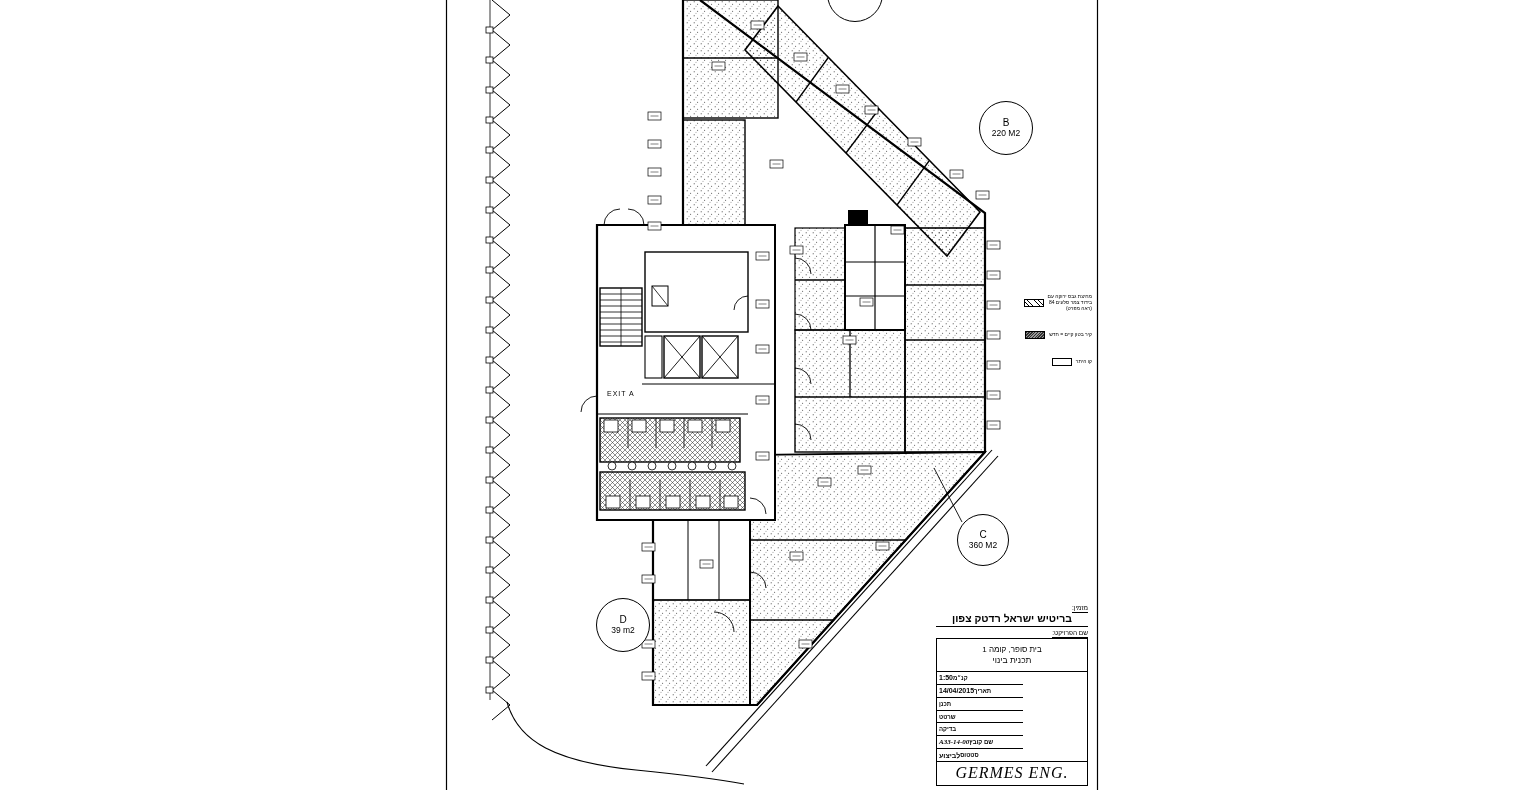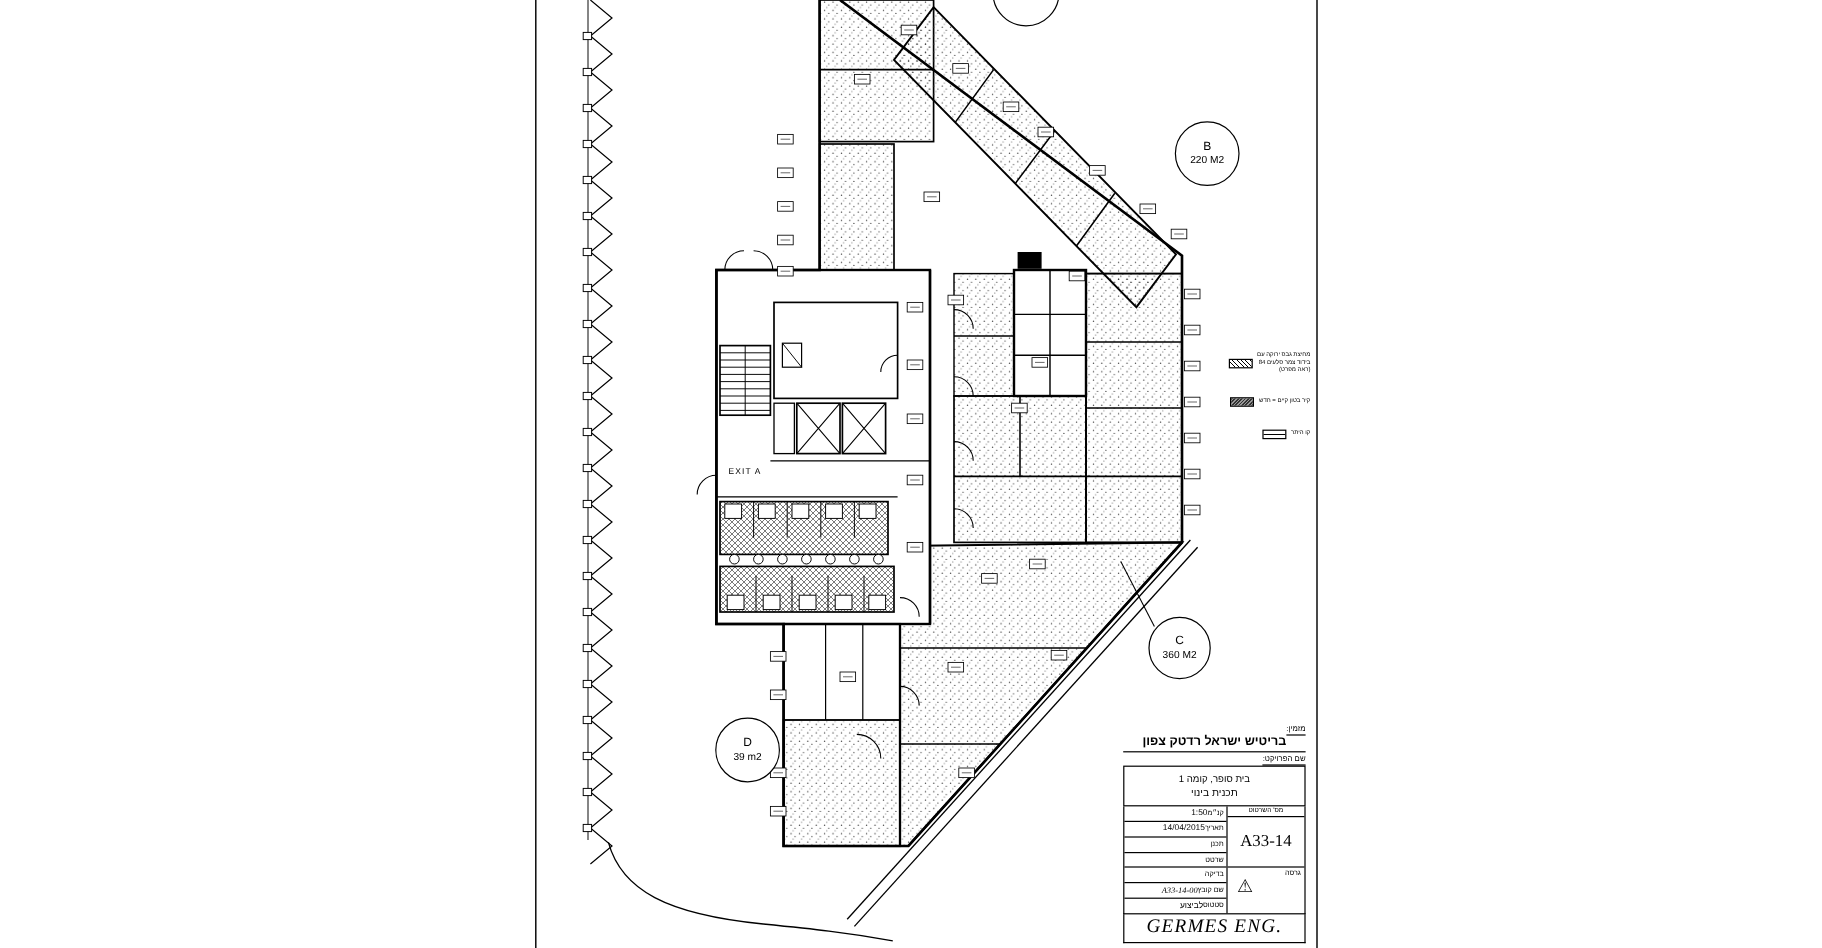--- a/index.html
+++ b/index.html
@@ -30,21 +30,21 @@
   .tb-client-label { text-align:right; font-size:6.5px; direction:rtl; }
   .tb-client-label span { border-bottom:0.8px solid #000; padding-bottom:0.5px; }
   .tb-client-name { font-size:10.5px; font-weight:bold; text-align:center; direction:rtl; margin-top:1px; padding-bottom:2px; border-bottom:1px solid #000; }
   .tb-project-label { text-align:right; font-size:6.5px; direction:rtl; margin-top:2px; }
   .tb-project-label span { border-bottom:0.8px solid #000; padding-bottom:0.5px; }
   .tb-project-box { border:1px solid #000; margin-top:2px; height:34px; display:flex; flex-direction:column; align-items:center; justify-content:center; direction:rtl; }
   .tb-p1 { font-size:8px; }
   .tb-p2 { font-size:8.5px; margin-top:1px; }
   .tb-table { border:1px solid #000; border-top:0; display:flex; height:90px; }
   .tb-left { width:86px; display:flex; flex-direction:column; }
-  .tb-row { flex:1; display:flex; justify-content:flex-end; align-items:center; border-bottom:0.8px solid #000; padding:0 2px; }
+  .tb-row { flex:1; display:flex; justify-content:flex-start; align-items:center; border-bottom:0.8px solid #000; padding:0 2px;font-weight:bold; }
   .tb-row:last-child { border-bottom:0; }
   .tb-row .val { font-size:7px; }
   .tb-row .lbl { font-size:6px; }
   .val-file { font-family:"Liberation Serif", serif; font-style:italic; font-size:6.5px; }
   .tb-right { width:66px; border-right:0; border-left:1px solid #000; display:flex; flex-direction:column; }
   .tb-sheetno-label { font-size:5.5px; text-align:center; border-bottom:0.8px solid #000; padding:1px 0; direction:rtl; }
   .tb-sheetno { flex:1; display:flex; align-items:center; justify-content:center; font-family:"Liberation Serif", serif; font-size:14px; border-bottom:0.8px solid #000; }
   .tb-rev { height:38px; position:relative; }
   .tb-rev .lbl { position:absolute; right:3px; top:2px; font-size:6px; }
   .tb-rev .warn { position:absolute; left:8px; top:8px; font-size:15px; line-height:1; }
@@ -347,25 +347,17 @@
         </div>
         <div class="tb-row">
           <span class="val val-file">A33-14-00</span>
           <span class="lbl">שם קובץ</span>
         </div>
         <div class="tb-row">
           <span class="val">לביצוע</span>
           <span class="lbl">סטטוס</span>
         </div>
       </div>
-      <div class="tb-right">
-        <div class="tb-sheetno-label">מס' השרטוט</div>
-        <div class="tb-sheetno">A33-14</div>
-        <div class="tb-rev">
-          <span class="lbl">גרסה</span>
-          <span class="warn">⚠</span>
-        </div>
-      </div>
     </div>
     <div class="tb-company">GERMES ENG.</div>
   </div>
 
 </div>
 
 </body></html>

